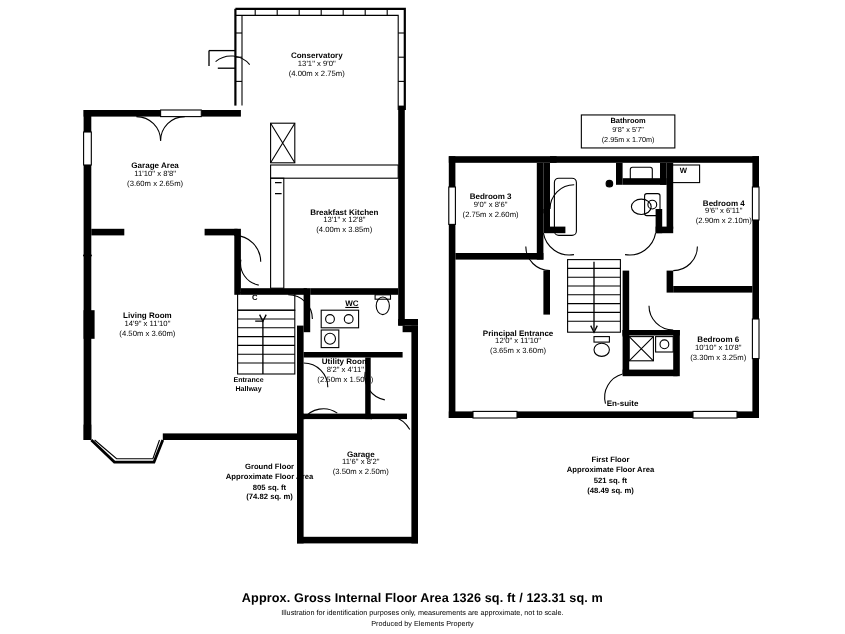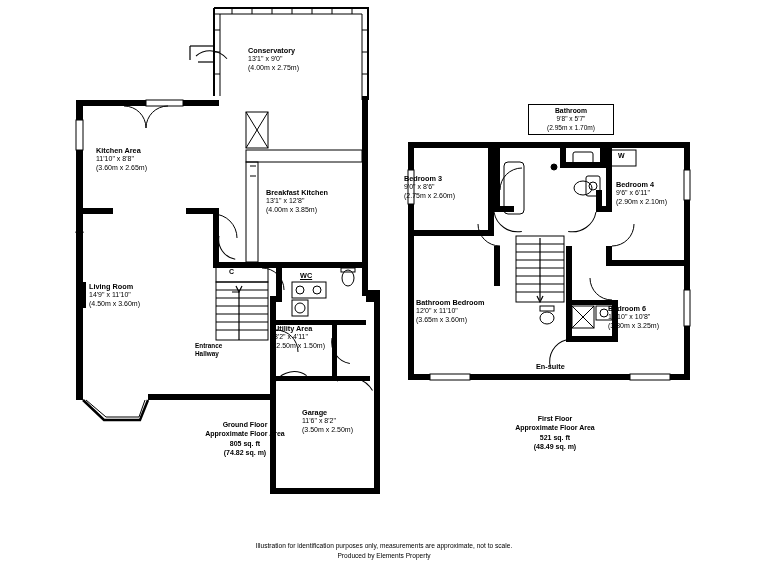--- a/index.html
+++ b/index.html
@@ -17,21 +17,21 @@
   }
   #plan {
     position: absolute;
     left: 0;
     top: 0;
     width: 768px;
     height: 576px;
   }
   .lbl {
     position: absolute;
-    text-align: left;
+    text-align: center;
     line-height: 1.25;
     white-space: nowrap;
     font-size: 7px;
     color: #000;
   }
   .lbl .name {
     font-weight: bold;
     font-size: 7.3px;
   }
   .lbl .dim {
@@ -301,21 +301,21 @@
   </g>
 </svg>
 
 <div class="lbl" style="left:248px; top:46px; width:80px;">
   <div class="name">Conservatory</div>
   <div class="dim">13'1" x 9'0"</div>
   <div class="dim">(4.00m x 2.75m)</div>
 </div>
 
 <div class="lbl" style="left:96px; top:146px; width:90px;">
-  <div class="name">Kitchen Area</div>
+  <div class="name">Garage Area</div>
   <div class="dim">11'10" x 8'8"</div>
   <div class="dim">(3.60m x 2.65m)</div>
 </div>
 
 <div class="lbl" style="left:266px; top:188px; width:94px;">
   <div class="name">Breakfast Kitchen</div>
   <div class="dim">13'1" x 12'8"</div>
   <div class="dim">(4.00m x 3.85m)</div>
 </div>
 
@@ -323,31 +323,31 @@
   <div class="name">Living Room</div>
   <div class="dim">14'9" x 11'10"</div>
   <div class="dim">(4.50m x 3.60m)</div>
 </div>
 
 <div class="lbl" style="left:300px; top:271px; width:40px;text-decoration:underline;">
   <div class="name">WC</div>
 </div>
 
 <div class="lbl" style="left:274px; top:324px; width:80px;">
-  <div class="name">Utility Area</div>
+  <div class="name">Utility Room</div>
   <div class="dim">8'2" x 4'11"</div>
   <div class="dim">(2.50m x 1.50m)</div>
 </div>
 
 <div class="lbl small" style="left:195px; top:342px; width:62px;">
   <div class="name">Entrance</div>
   <div class="name">Hallway</div>
 </div>
 
-<div class="lbl" style="left:302px; top:408px; width:80px;">
+<div class="lbl" style="left:288px; top:408px; width:80px;">
   <div class="name">Garage</div>
   <div class="dim">11'6" x 8'2"</div>
   <div class="dim">(3.50m x 2.50m)</div>
 </div>
 
 <div class="letter" style="left:229px; top:268px;">C</div>
 
 <div class="floorlbl" style="left:150px; top:420px; width:190px;">
   <div>Ground Floor</div>
   <div>Approximate Floor Area</div>
@@ -367,21 +367,21 @@
   <div class="dim">(2.75m x 2.60m)</div>
 </div>
 
 <div class="lbl" style="left:616px; top:180px; width:84px;">
   <div class="name">Bedroom 4</div>
   <div class="dim">9'6" x 6'11"</div>
   <div class="dim">(2.90m x 2.10m)</div>
 </div>
 
 <div class="lbl" style="left:416px; top:298px; width:110px;">
-  <div class="name">Bathroom Bedroom</div>
+  <div class="name">Principal Entrance</div>
   <div class="dim">12'0" x 11'10"</div>
   <div class="dim">(3.65m x 3.60m)</div>
 </div>
 
 <div class="lbl" style="left:608px; top:304px; width:90px;">
   <div class="name">Bedroom 6</div>
   <div class="dim">10'10" x 10'8"</div>
   <div class="dim">(3.30m x 3.25m)</div>
 </div>
 
@@ -392,15 +392,16 @@
 <div class="letter" style="left:618px; top:152px;">W</div>
 
 <div class="floorlbl" style="left:460px; top:414px; width:190px;">
   <div>First Floor</div>
   <div>Approximate Floor Area</div>
   <div>521 sq. ft</div>
   <div>(48.49 sq. m)</div>
 </div>
 
 <div class="footer" style="top:538px;">
+  <div class="main">Approx. Gross Internal Floor Area 1326 sq. ft / 123.31 sq. m</div>
   <div class="sub1">Illustration for identification purposes only, measurements are approximate, not to scale.</div>
   <div class="sub2">Produced by Elements Property</div>
 </div>
 
 </body></html>

